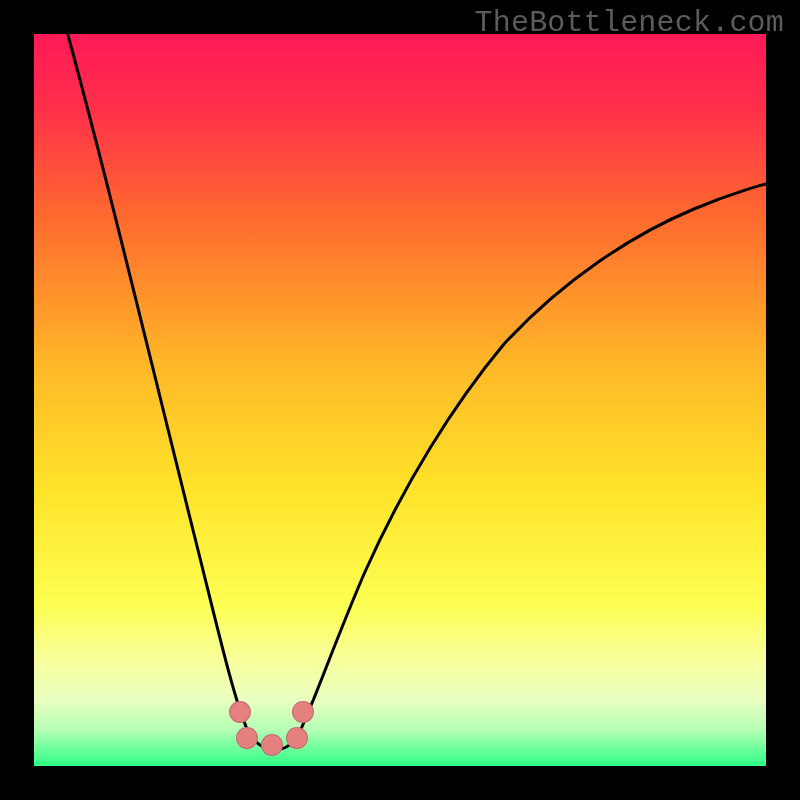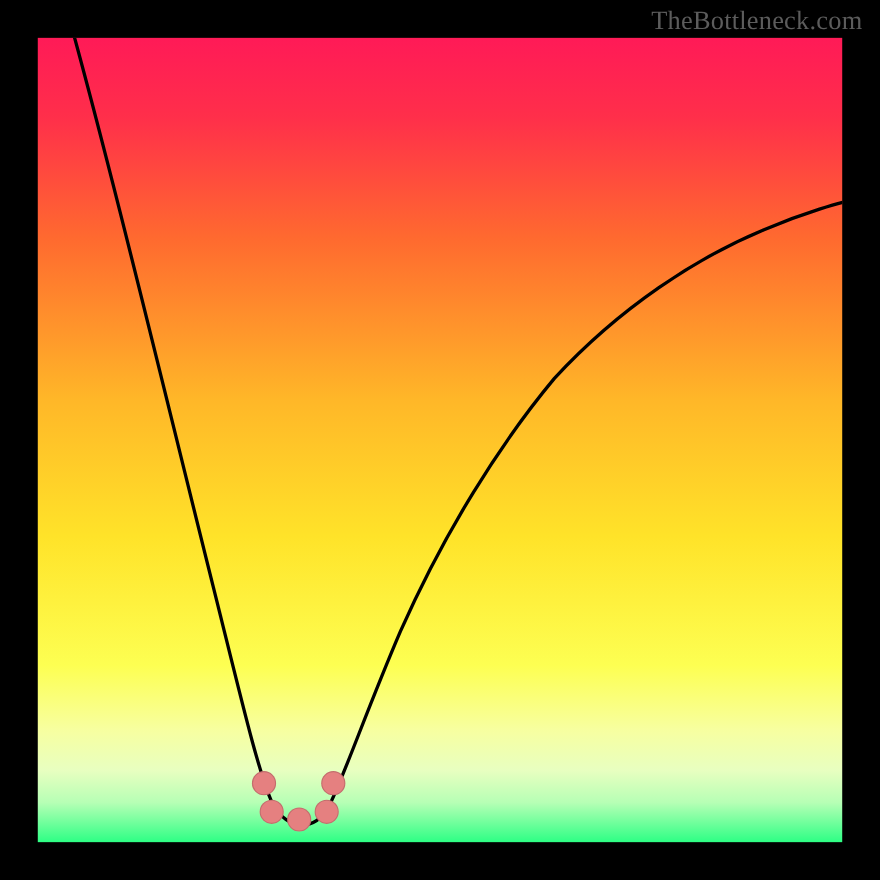--- a/index.html
+++ b/index.html
@@ -35,22 +35,22 @@
     position: absolute;
     left: 0;
     top: 0;
     width: 100%;
     height: 100%;
   }
   .watermark {
     position: absolute;
     top: 6px;
     right: 16px;
-    font-family: Liberation Serif, serif;
-    font-size: 24px;
+    font-family: Liberation Mono, monospace;
+    font-size: 30px;
     font-weight: 500;
     color: #5c5c5c;
     letter-spacing: 0.2px;
   }
   .marker {
     position: absolute;
     width: 22px;
     height: 22px;
     border-radius: 50%;
     background: #e58080;

